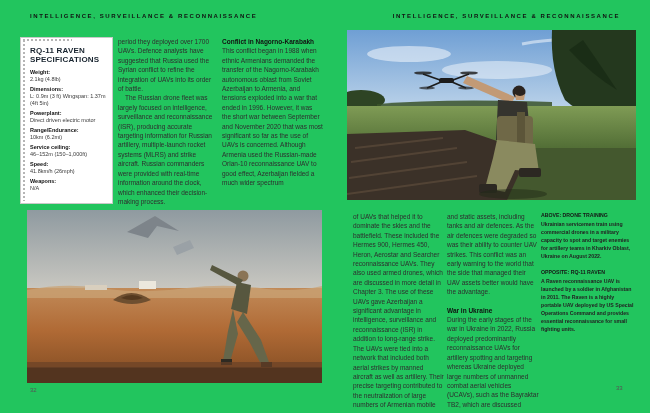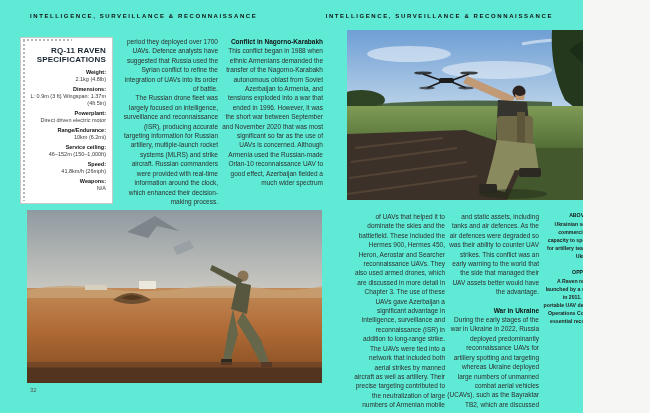--- a/index.html
+++ b/index.html
@@ -1,17 +1,17 @@
 <!DOCTYPE html>
 <html><head>
 <meta charset="utf-8">
 <style>
   html,body{margin:0;padding:0;}
   body{width:650px;height:413px;background:#f6f6f4;font-family:"Liberation Sans",sans-serif;}
-  .spread{position:relative;width:583px;height:413px;background:#5eead4;overflow:hidden;text-align:right;}
+  .spread{position:relative;width:650px;height:413px;background:#22c55e;overflow:hidden;}
 
   
   .runhead{position:absolute;top:13px;font-size:6px;font-weight:bold;letter-spacing:1.6px;color:#111;white-space:nowrap;}
   .runhead.left{left:30px;}
   .runhead.right{right:30px;}
 
   
   .specbox{position:absolute;left:20px;top:37px;width:93px;background:#fff;border:1px solid #c9c9c9;padding:6px 6px 8px 9px;box-sizing:border-box;}
   .specbox .tornedge{position:absolute;left:2px;top:2px;bottom:2px;width:2px;
      background:repeating-linear-gradient(180deg,#b5b5b5 0 2px,transparent 2px 4px);}

